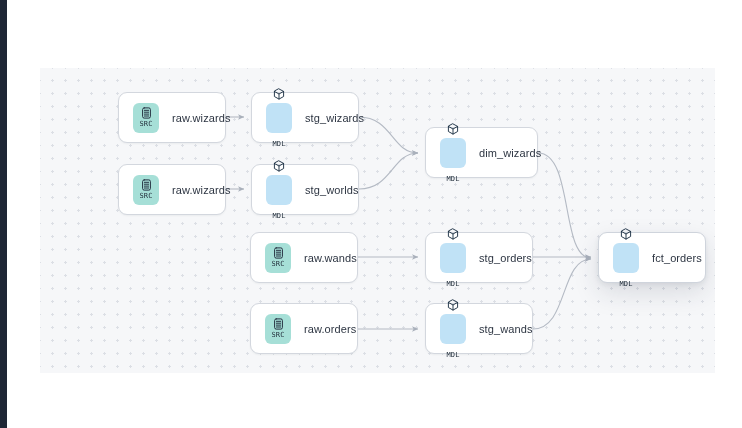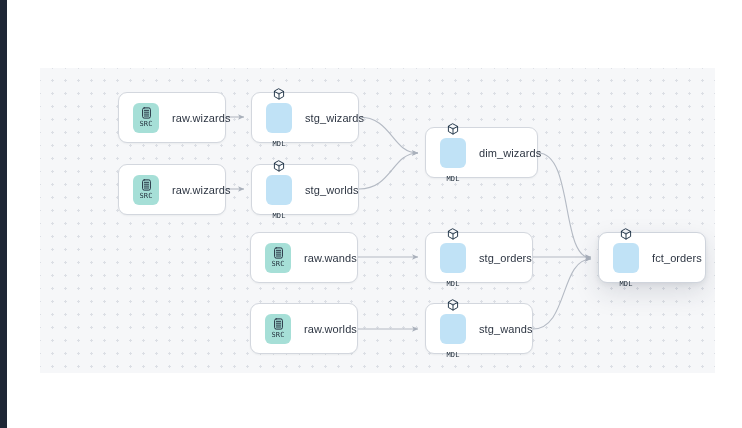--- a/index.html
+++ b/index.html
@@ -177,21 +177,21 @@
           <span>
             <svg width="11" height="12" viewBox="0 0 11 12" aria-hidden="true">
               <g fill="none" stroke="#243040" stroke-width="1" stroke-linecap="round">
                 <rect x="1.6" y="0.9" width="7.8" height="10.2" rx="1.6"></rect>
                 <path d="M3.4 3.3 h4.2 M3.4 5.2 h4.2 M3.4 7.1 h4.2 M3.4 9.0 h4.2"></path>
               </g>
             </svg>
           </span>
           <span class="badge-text">SRC</span>
         </div>
-        <span class="node-label">raw.worlds</span>
+        <span class="node-label">raw.orders</span>
       </div>
       <div class="node" style="left: 211px; top: 24px; width: 108px; height: 51px;">
         <div class="badge mdl">
           <span>
             <svg width="12" height="12" viewBox="0 0 12 12" aria-hidden="true">
               <g fill="none" stroke="#1f3346" stroke-width="0.95" stroke-linejoin="round" stroke-linecap="round">
                 <path d="M6 0.9 L10.6 3.4 L10.6 8.5 L6 11.1 L1.4 8.5 L1.4 3.4 Z"></path>
                 <path d="M1.4 3.4 L6 6.0 L10.6 3.4 M6 6.0 L6 11.1"></path>
               </g>
             </svg>

